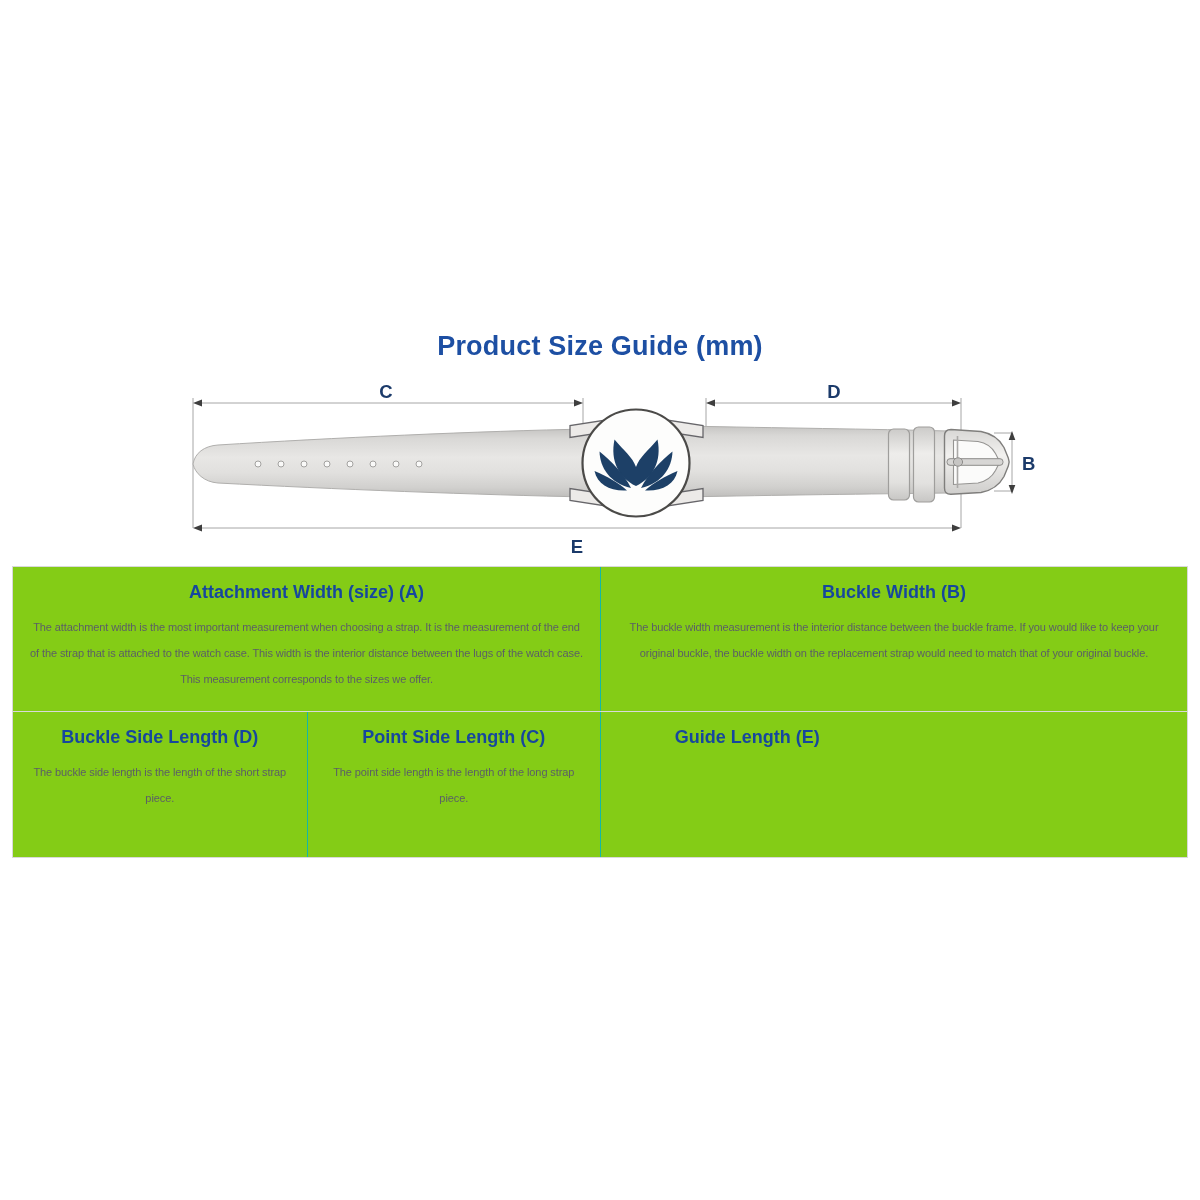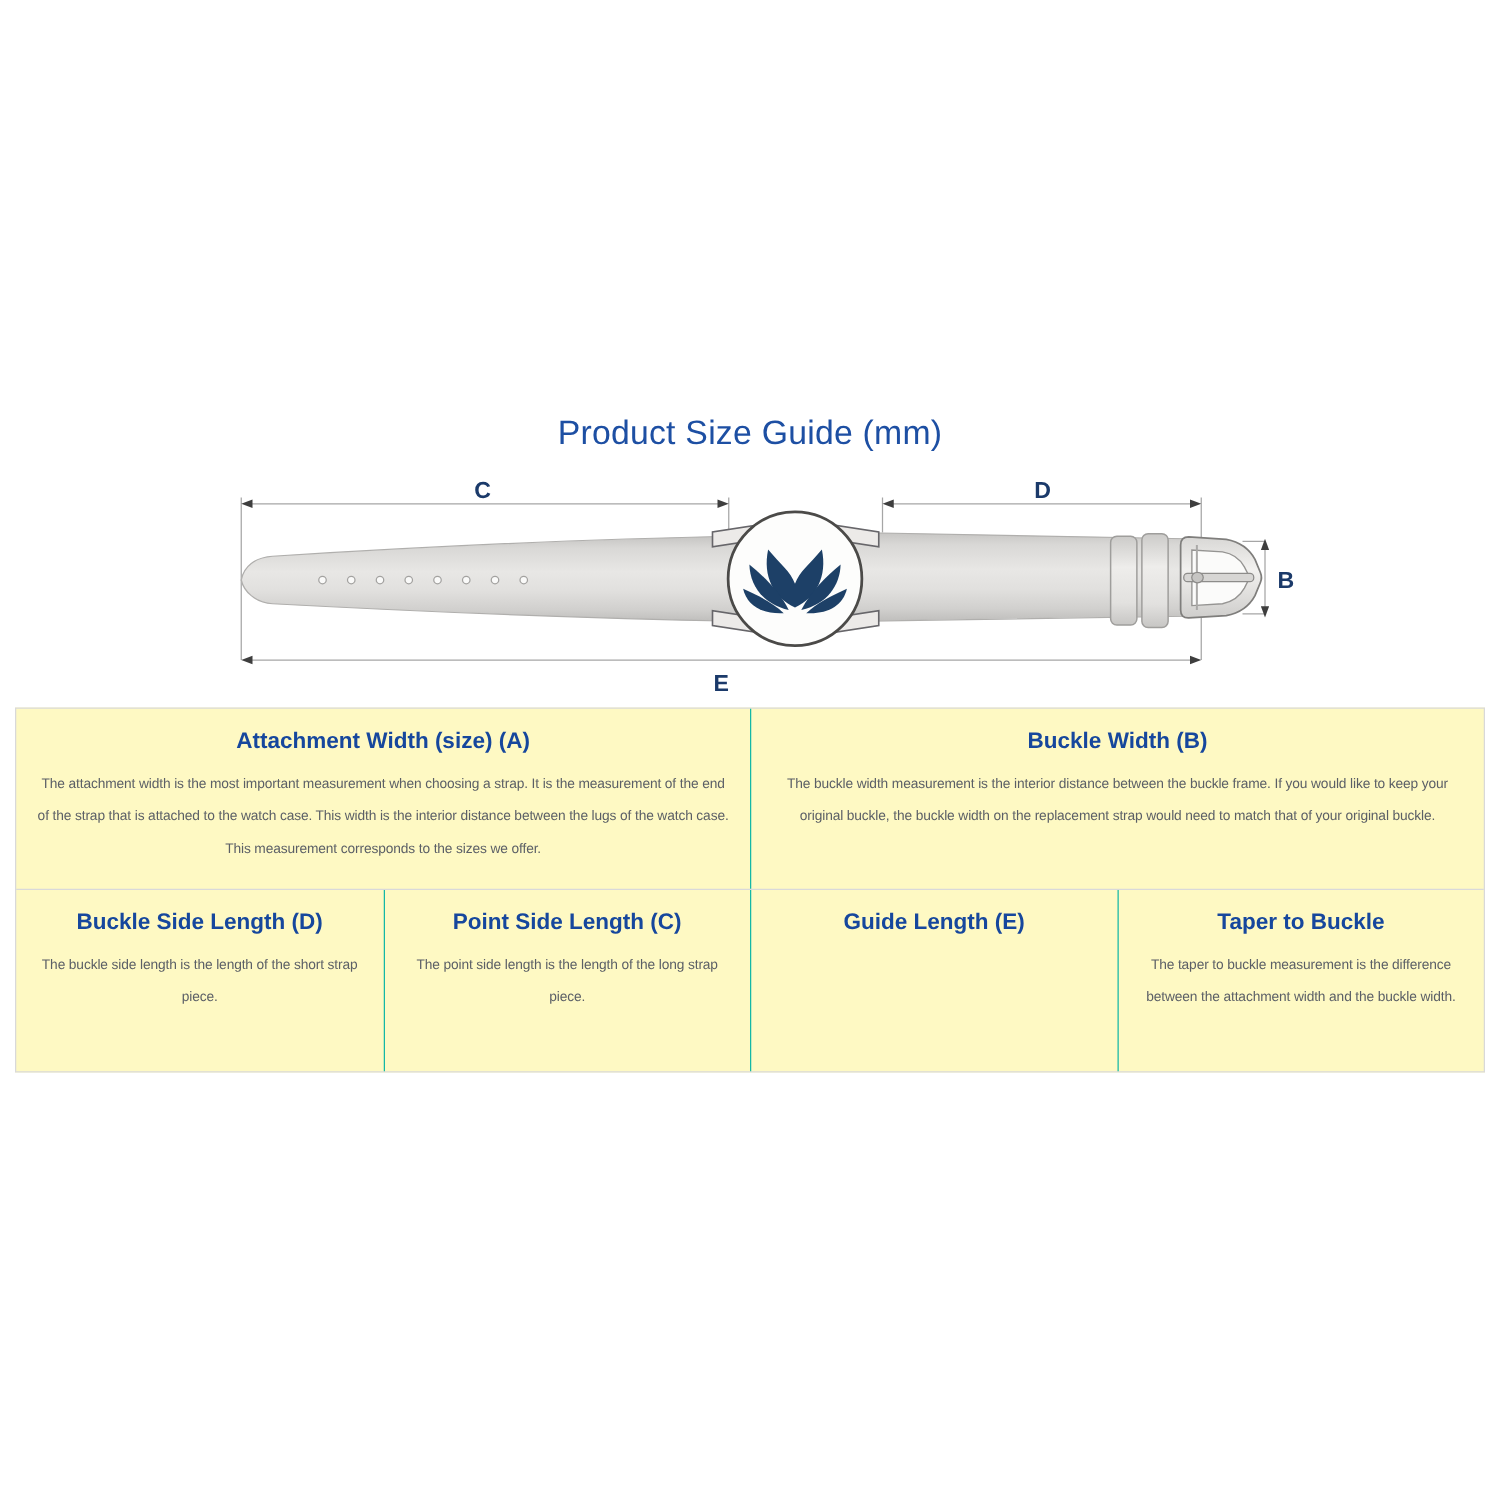--- a/index.html
+++ b/index.html
@@ -3,31 +3,31 @@
 <meta charset="utf-8">
 <style>
   * { margin:0; padding:0; box-sizing:border-box; }
   html,body { background:#ffffff; }
   body {
     width:1200px; height:1200px; position:relative; overflow:hidden;
     font-family:"Liberation Sans", sans-serif;
   }
   .page-title {
     position:absolute; top:331px; left:0; width:1200px;
-    text-align:center; font-size:27px; font-weight:normal;
+    text-align:center; font-size:27px; font-weight:bold;
     color:#1d4fa3; letter-spacing:0.2px;
   }
   .diagram-svg { position:absolute; top:375px; left:0; }
   .dim-label {
     font-family:"Liberation Sans", sans-serif;
     font-size:18.5px; font-weight:bold; fill:#1b3a6a;
   }
   .size-table {
     position:absolute; left:12px; top:566px; width:1176px;
-    border:1px solid #d9d9d9; background:#fef9c3;
+    border:1px solid #d9d9d9; background:#84cc16;
   }
   .t-row1 { display:grid; grid-template-columns:1fr 1fr; height:144px; }
   .t-row2 { display:grid; grid-template-columns:1fr 1fr 1fr 1fr; height:146px; border-top:1px solid #d9d9d9; }
   .t-cell { padding:13px 16px 0 16px; text-align:center; }
   .t-row2 .t-cell { padding:13px 11px 0 11px; }
   .t-cell + .t-cell { border-left:1px solid #14b8a6; }
   .t-head {
     font-size:18px; font-weight:bold; color:#16479d;
     line-height:25px; margin-bottom:9px;
   }
@@ -154,18 +154,14 @@
       <div class="t-head">Buckle Side Length (D)</div>
       <div class="t-body">The buckle side length is the length of the short strap piece.</div>
     </div>
     <div class="t-cell">
       <div class="t-head">Point Side Length (C)</div>
       <div class="t-body">The point side length is the length of the long strap piece.</div>
     </div>
     <div class="t-cell">
       <div class="t-head">Guide Length (E)</div>
     </div>
-    <div class="t-cell">
-      <div class="t-head">Taper to Buckle</div>
-      <div class="t-body">The taper to buckle measurement is the difference between the attachment width and the buckle width.</div>
-    </div>
   </div>
 </div>
 
 </body></html>

